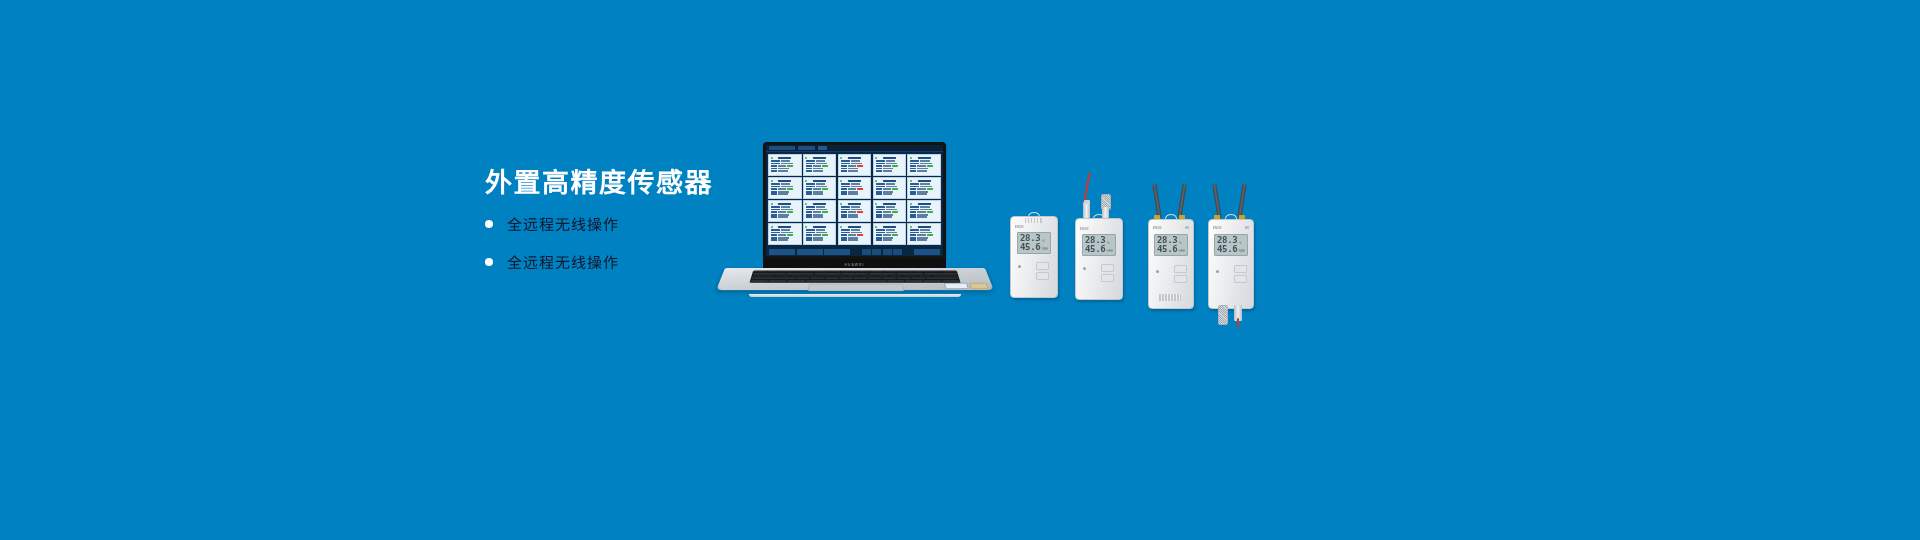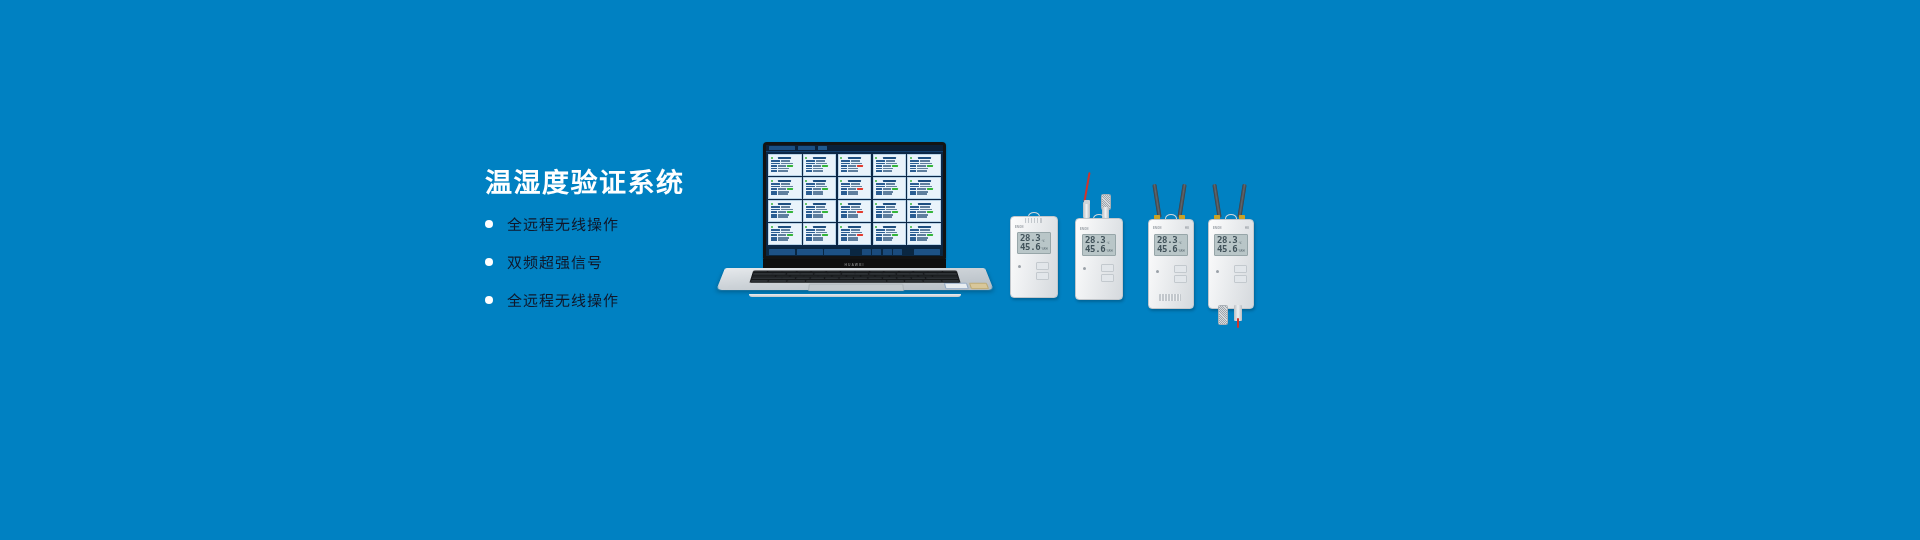--- a/index.html
+++ b/index.html
@@ -181,29 +181,25 @@
   .probe-mesh{position:absolute;background:repeating-linear-gradient(45deg,#9ea5ab 0 .6px,#d6dade .6px 1.3px);border-radius:1.5px;border:.4px solid #a9b0b6;}
   .probe-cap{position:absolute;background:#cfd4d8;border-radius:1px;}
   .cable{position:absolute;background:#d0342c;border-radius:1px;}
 </style>
 </head>
 <body>
 
 <div class="banner">
 
   <div class="copy">
-    <h1 class="headline">温湿度验证系统</h1>
+    <h1 class="headline">外置高精度传感器</h1>
     <ul class="features">
       <li class="feature">
         <span class="dot"></span>
         <span>全远程无线操作</span>
-      </li>
-      <li class="feature">
-        <span class="dot"></span>
-        <span>双频超强信号</span>
       </li>
       <li class="feature">
         <span class="dot"></span>
         <span>全远程无线操作</span>
       </li>
     </ul>
   </div>
 
   <div class="laptop">
 

